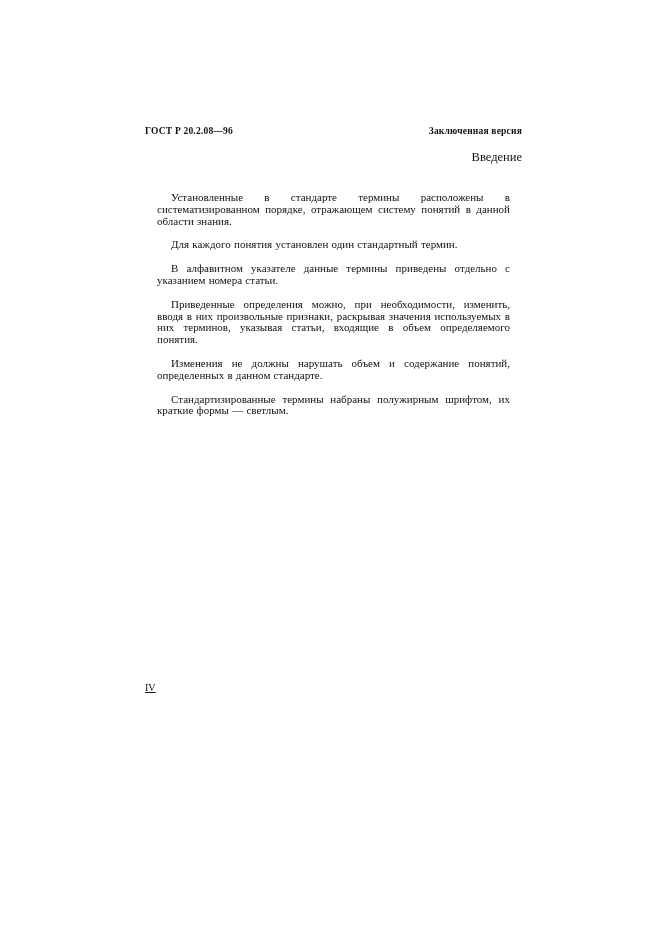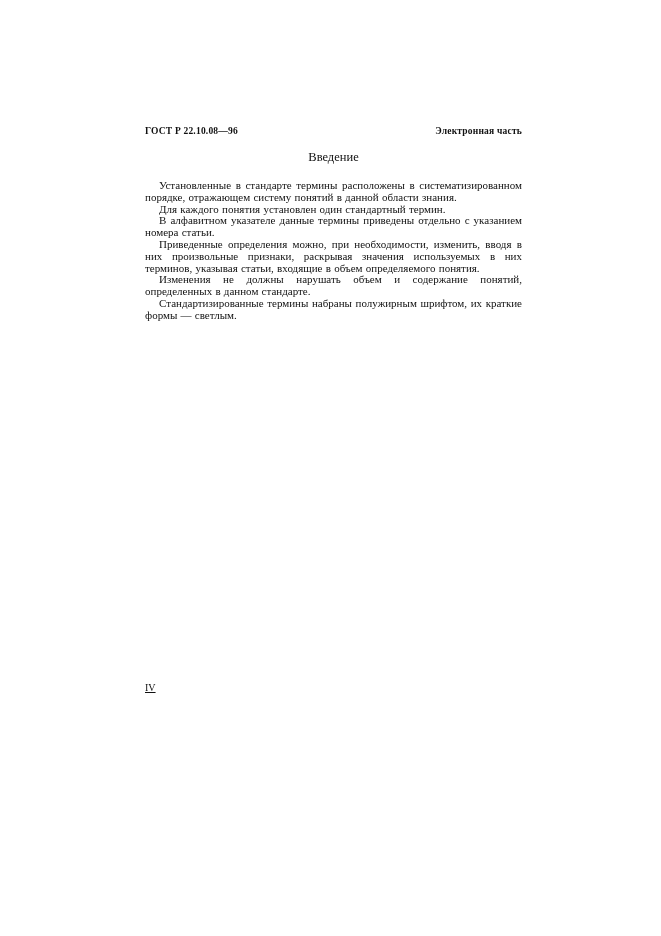--- a/index.html
+++ b/index.html
@@ -26,54 +26,54 @@
     align-items: baseline;
     font-weight: bold;
     font-size: 9.5px;
     letter-spacing: 0.2px;
   }
   .doc-title {
     position: absolute;
     top: 150px;
     left: 145px;
     width: 377px;
-    text-align: center;
+    text-align: right;
     font-size: 12.5px;
     font-weight: normal;
   }
   .body-text {
     position: absolute;
     top: 180px;
     left: 145px;
     width: 377px;
     font-size: 11px;
     line-height: 11.8px;
     text-align: justify;
   }
   .body-text p {
-    margin: 0;
+    margin: 12px;
     text-indent: 14px;
     word-spacing: 0.5px;
   }
   .page-number {
     position: absolute;
     top: 682px;
     left: 145px;
     font-size: 10px;
     text-decoration: underline;
   }
 </style>
 </head>
 <body>
 
 <div class="page">
 
   <div class="header-row">
-    <span>ГОСТ Р 22.10.08—96</span>
-    <span>Электронная часть</span>
+    <span>ГОСТ Р 20.2.08—96</span>
+    <span>Заключенная версия</span>
   </div>
 
   <div class="doc-title">Введение</div>
 
   <div class="body-text">
     <p>Установленные в стандарте термины расположены в систематизированном порядке, отражающем систему понятий в данной области знания.</p>
     <p>Для каждого понятия установлен один стандартный термин.</p>
     <p>В алфавитном указателе данные термины приведены отдельно с указанием номера статьи.</p>
     <p>Приведенные определения можно, при необходимости, изменить, вводя в них произвольные признаки, раскрывая значения используемых в них терминов, указывая статьи, входящие в объем определяемого понятия.</p>
     <p>Изменения не должны нарушать объем и содержание понятий, определенных в данном стандарте.</p>

